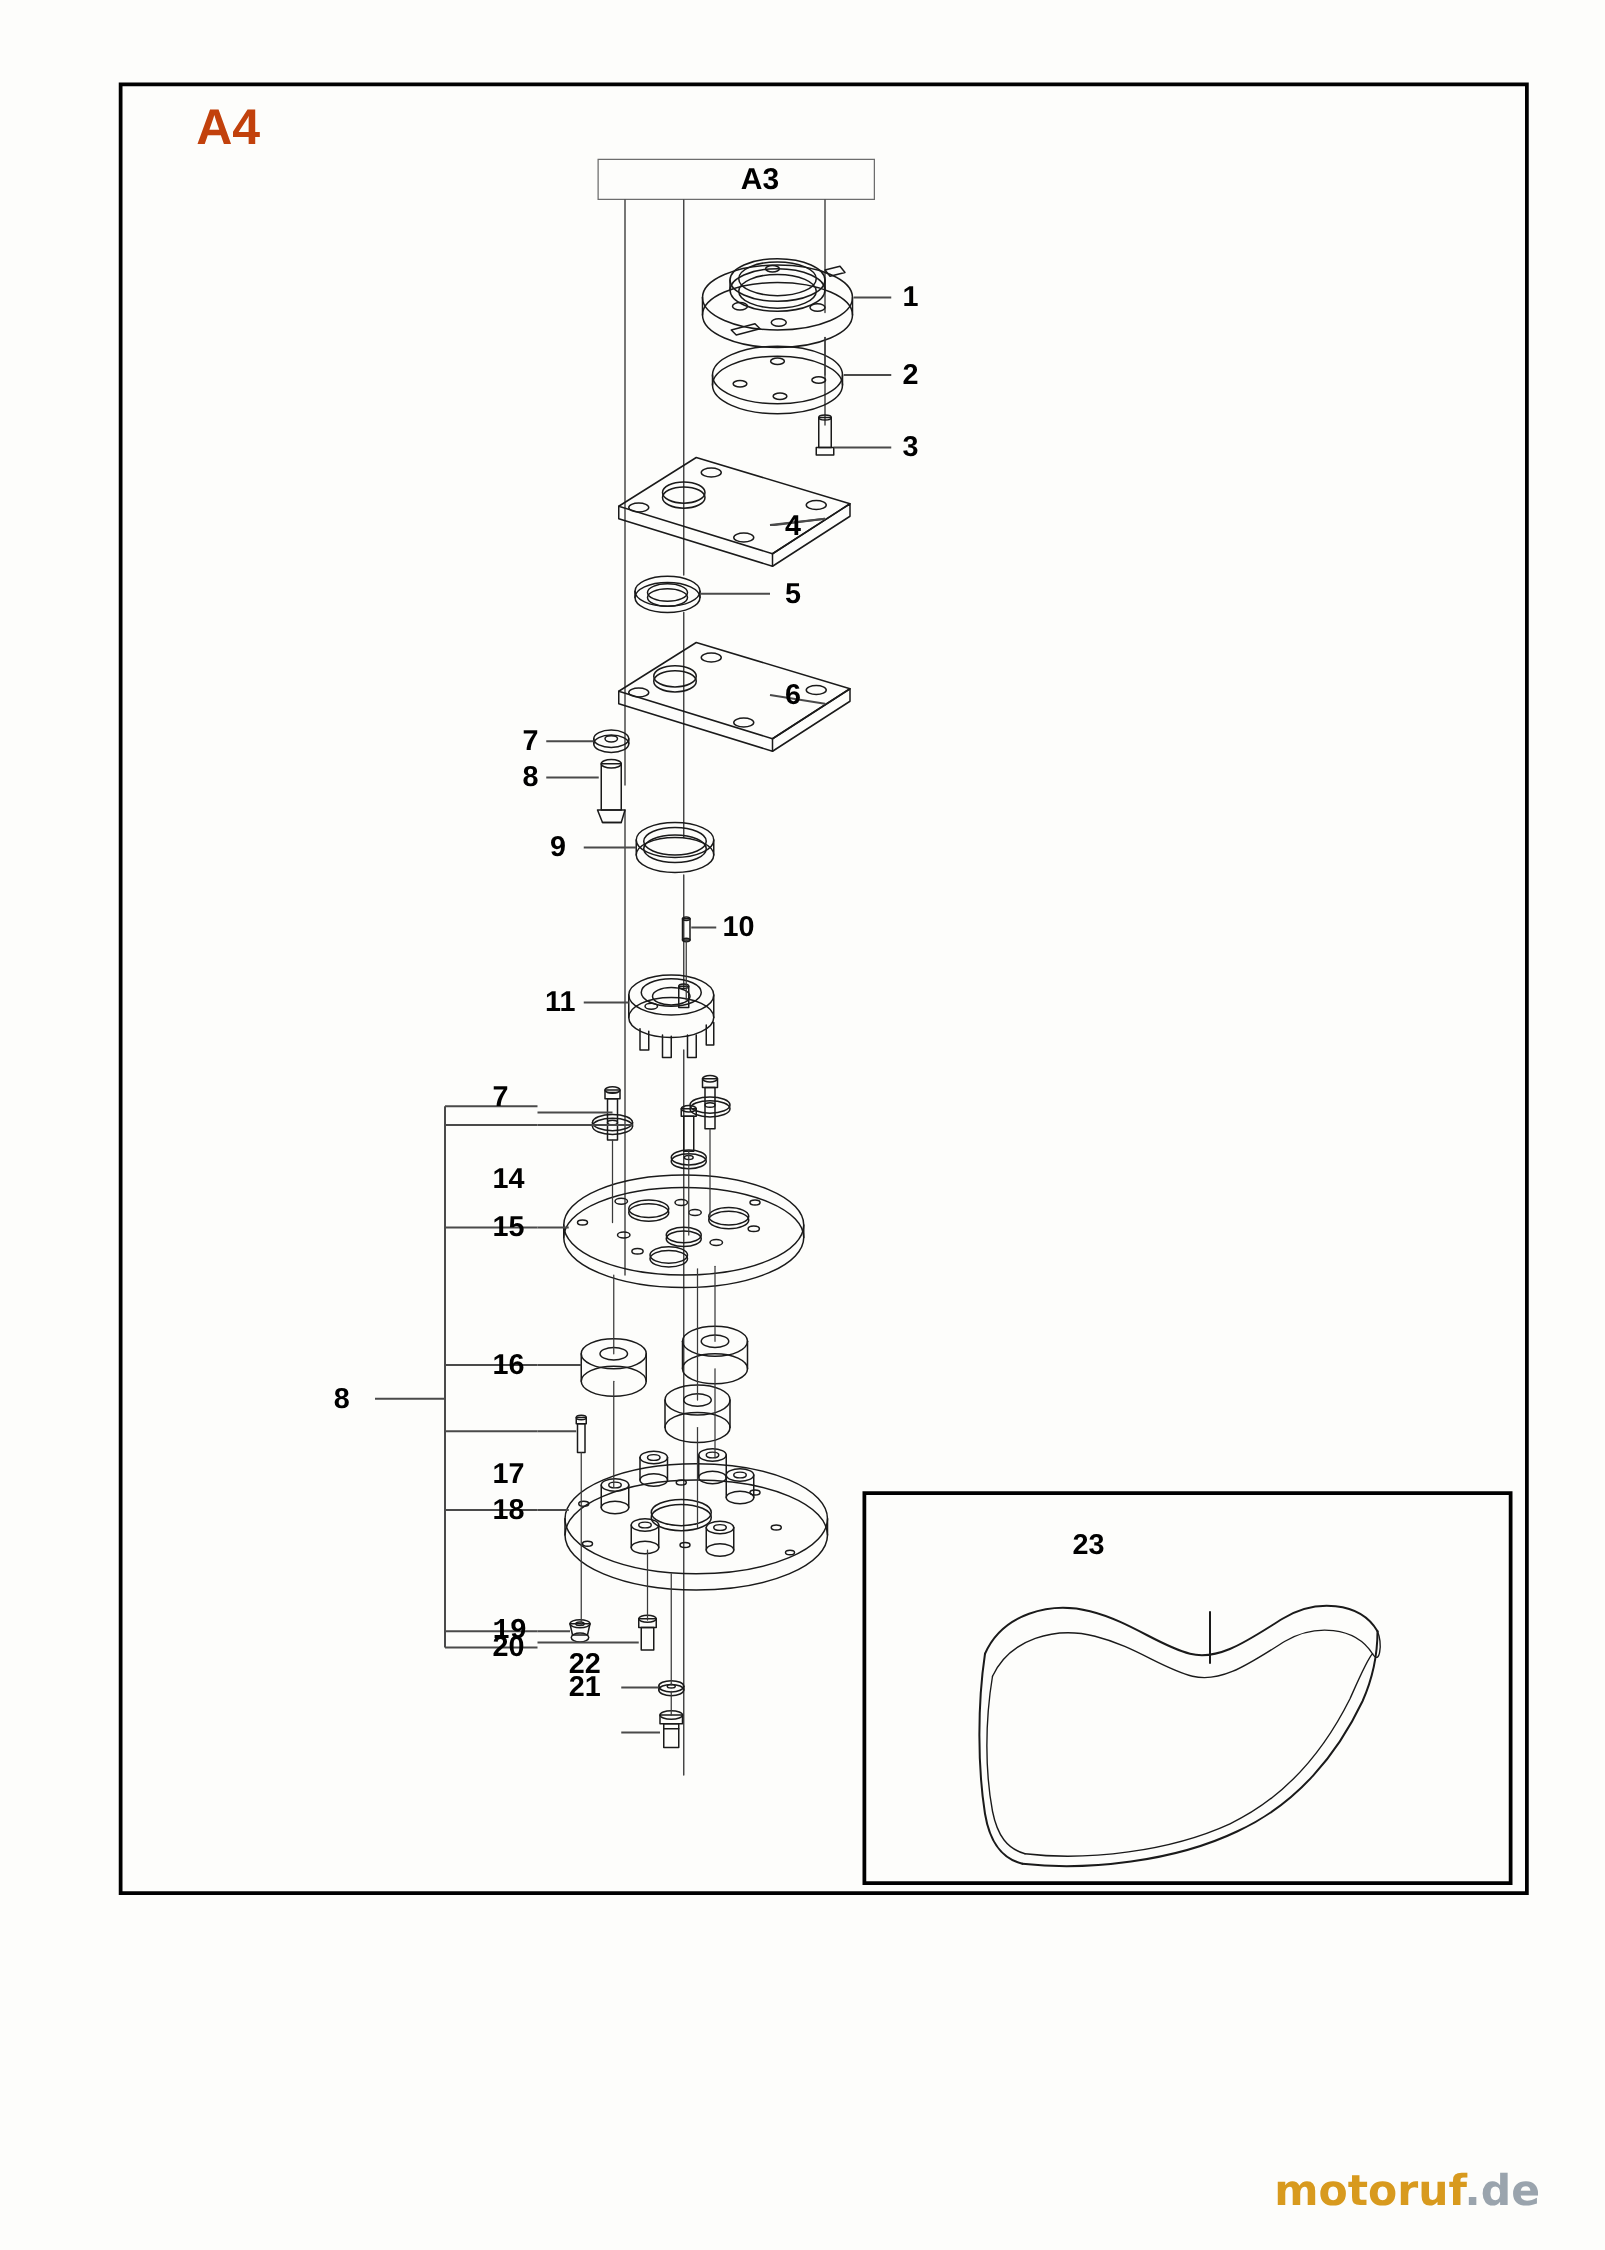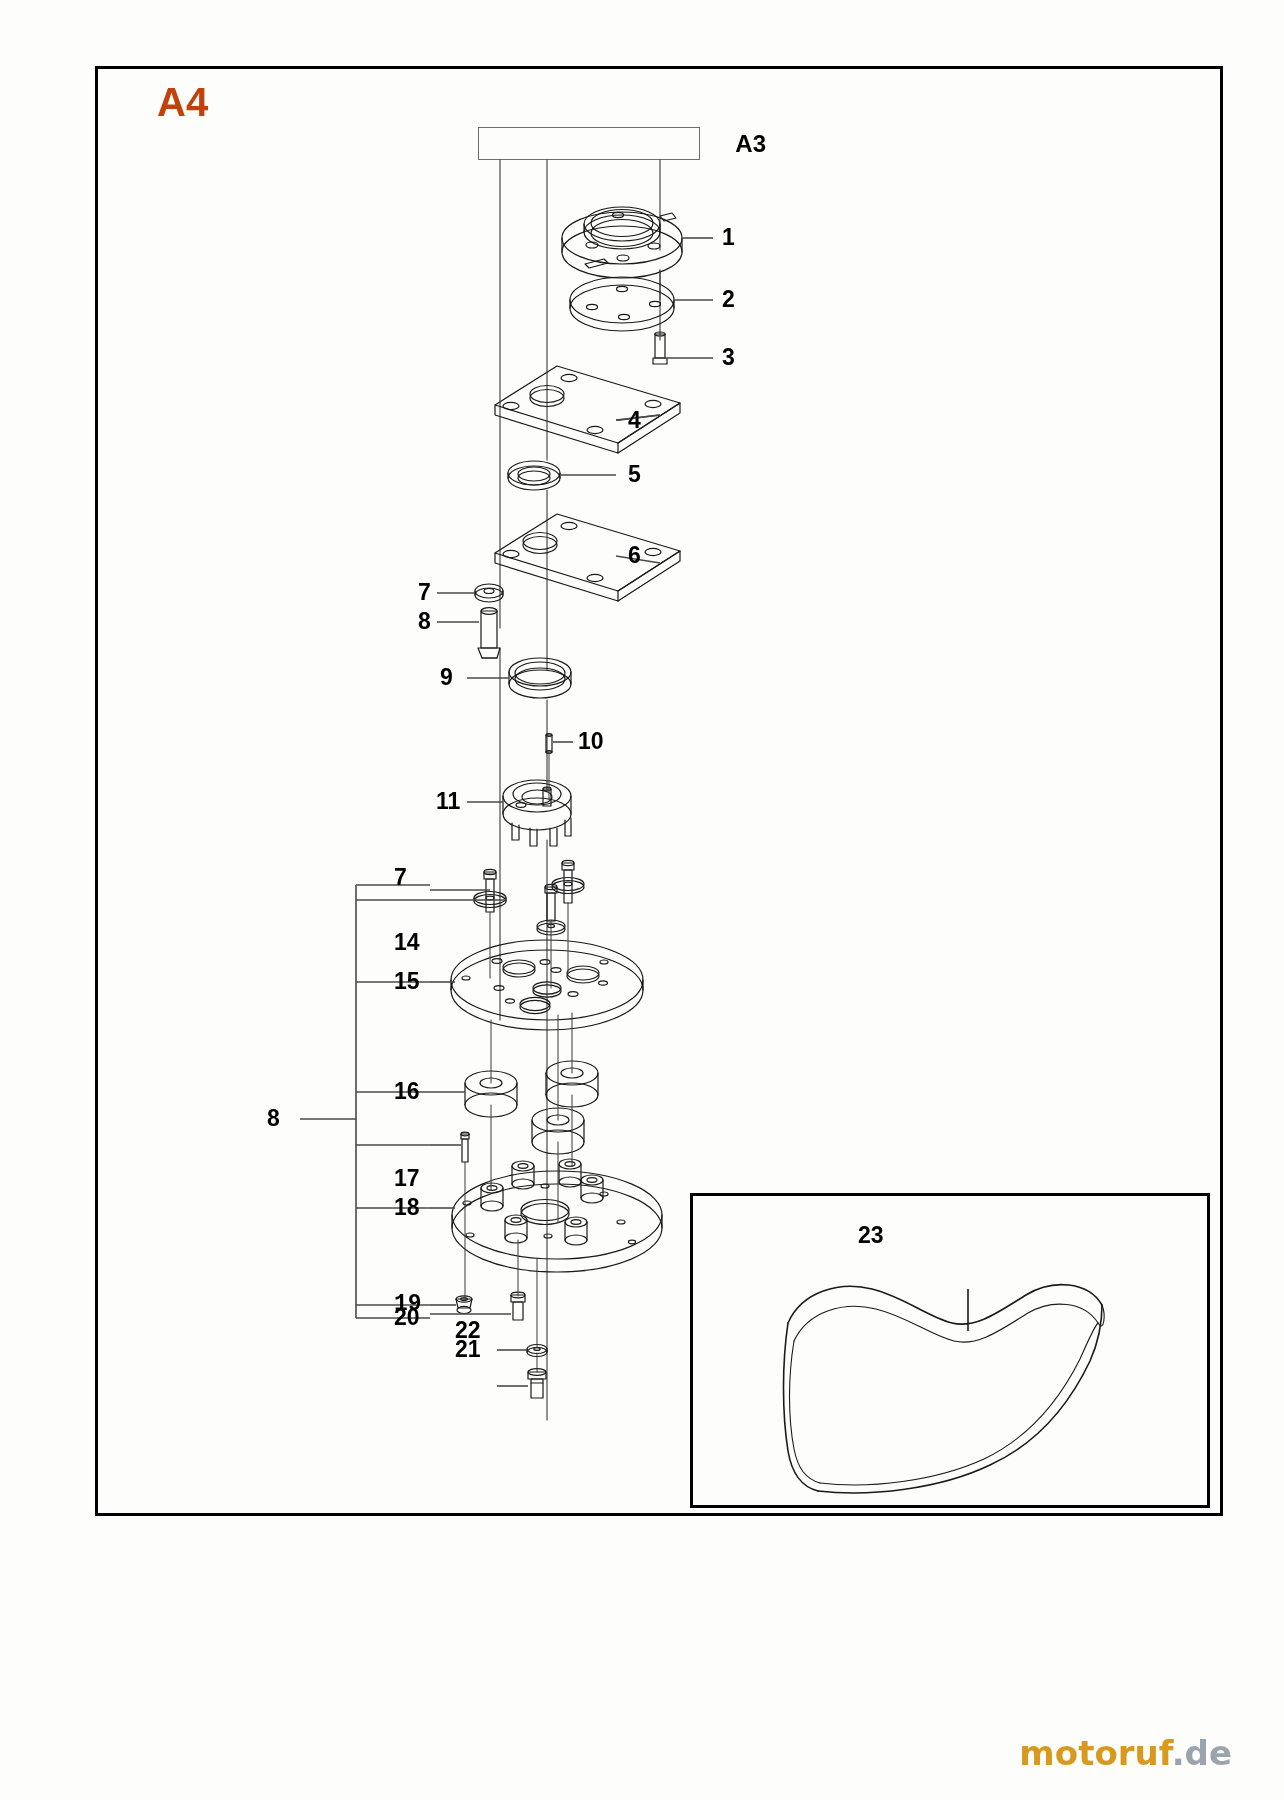--- a/index.html
+++ b/index.html
@@ -49,26 +49,25 @@
     height: 33px;
     border: 1.5px solid #6d6d6d;
     background: #fdfdfb;
     box-sizing: border-box;
   }
   #a3-label {
     position: absolute;
     left: 478px;
     top: 130px;
     width: 260px;
-    text-align: right;
+    text-align: center;
     font-size: 24px;
     font-weight: bold;
     color: #000;
     line-height: 28px;
-    padding-left: 28px;
   }
   
   .num {
     position: absolute;
     font-size: 23px;
     font-weight: bold;
     color: #000;
     line-height: 23px;
     white-space: nowrap;
   }

